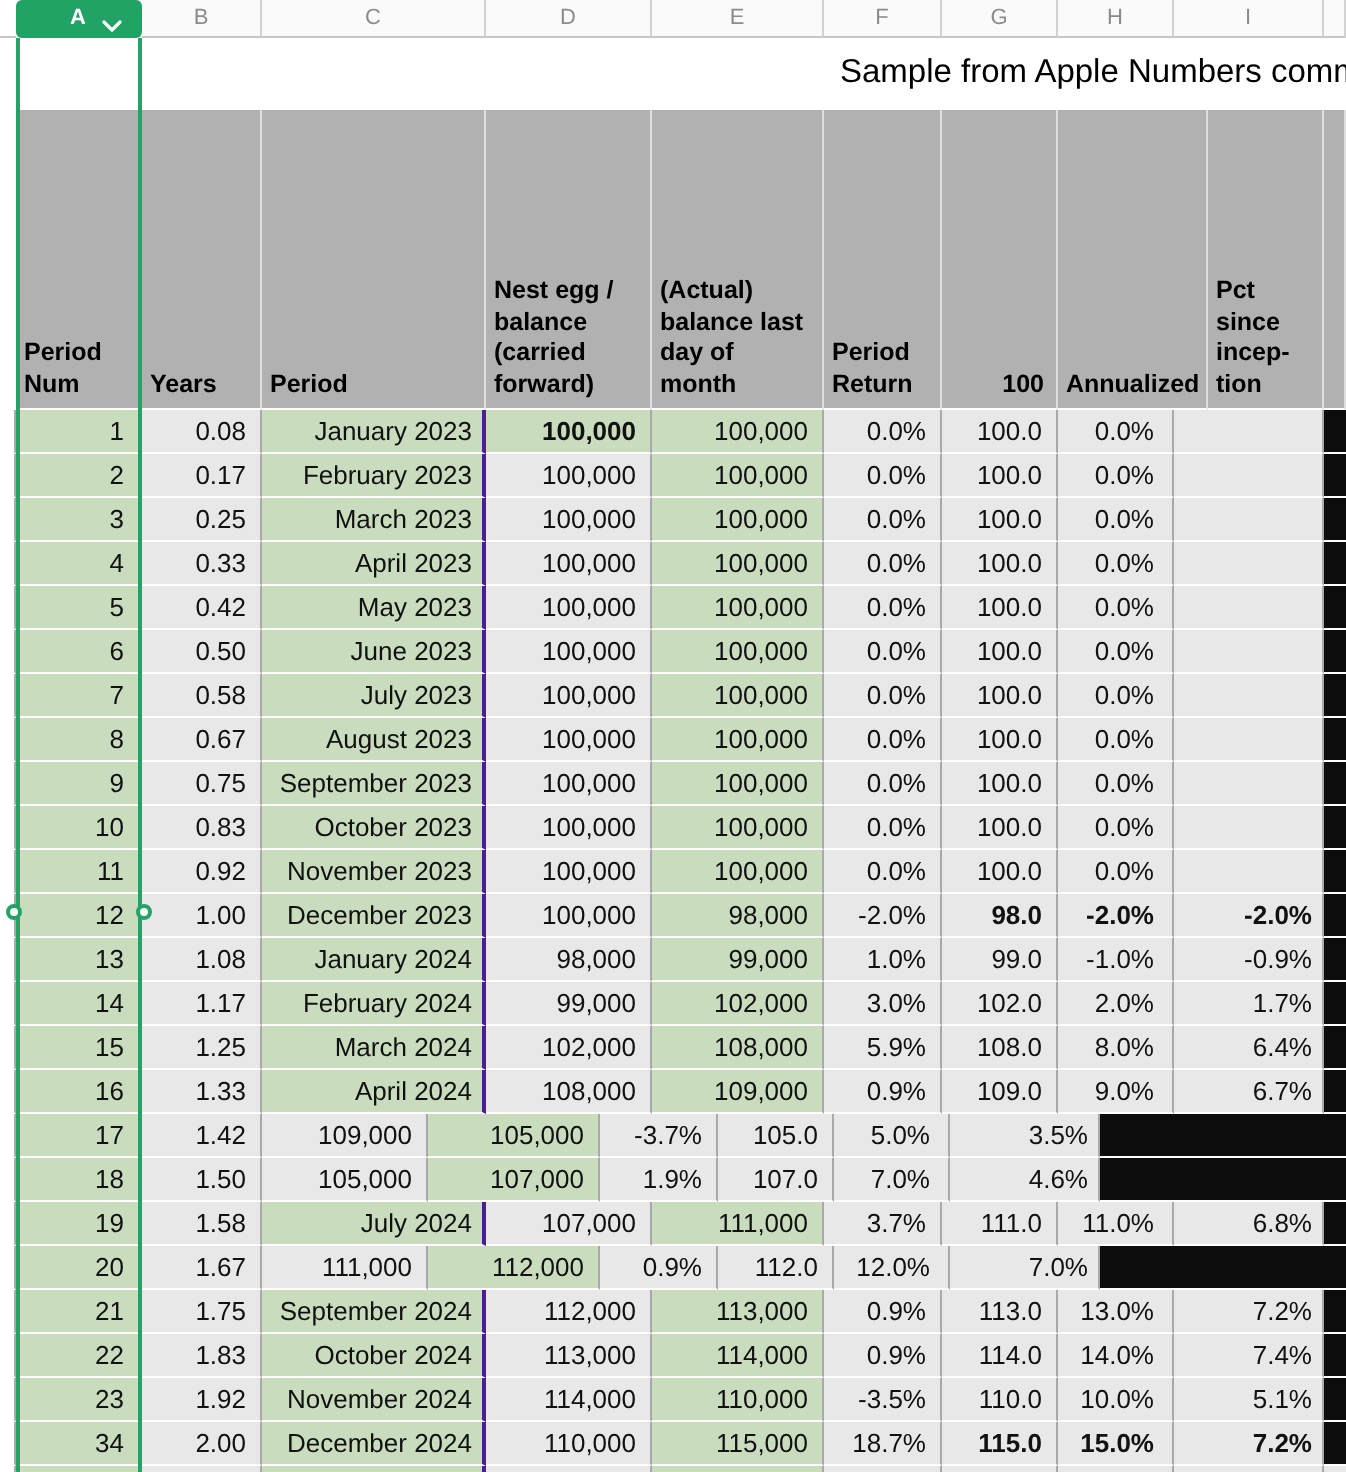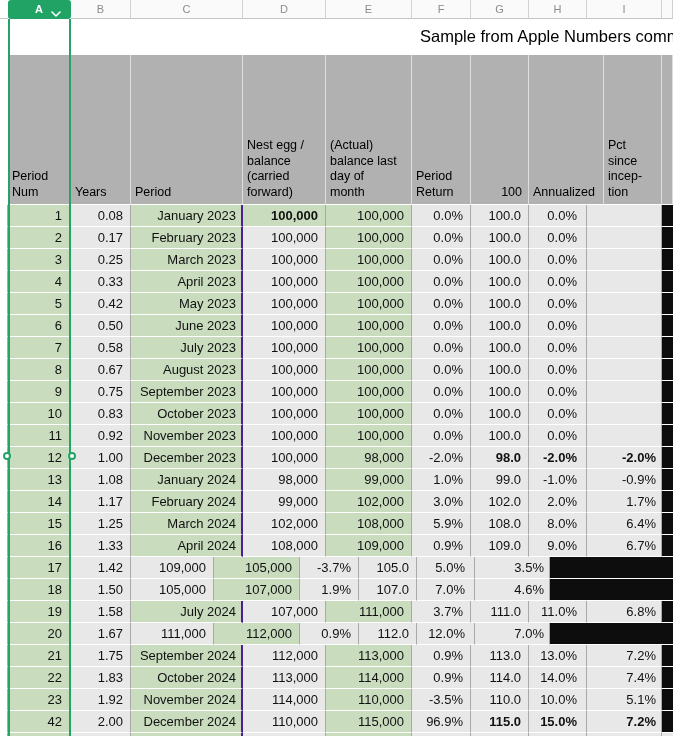--- a/index.html
+++ b/index.html
@@ -44,21 +44,21 @@
     position: absolute; left: 420px; top: 8px;
     font-size: 16.5px; color: #000; white-space: nowrap;
   }
 
   
   .header-block { display: flex; height: 150px; }
   .hc {
     background: #b1b1b1;
     border-right: 1px solid #dedede;
     border-bottom: 1px solid #fff;
-    color: #000; font-weight: 400;
+    color: #000; font-weight: 700;
     font-size: 12.5px; line-height: 15.5px;
     display: flex; align-items: flex-end;
     padding: 0 3px 4px 4px;
     white-space: pre-line;
   }
   .hc.right { justify-content: flex-end; padding-right: 6px; }
   .hm { background: #fff; border: none; }
 
   
   .row { display: flex; height: 22px; }
@@ -482,26 +482,26 @@
       <div class="c w-e bg-green">110,000</div>
       <div class="c w-f bg-gray">-3.5%</div>
       <div class="c w-g bg-gray">110.0</div>
       <div class="c w-h col-h bg-gray">10.0%</div>
       <div class="c w-i col-i bg-gray">5.1%</div>
       <div class="c w-j col-j"></div>
     </div>
 
     <div class="row">
       <div class="c w-m"></div>
-      <div class="c w-a col-a bg-green">42</div>
+      <div class="c w-a col-a bg-green">34</div>
       <div class="c w-b bg-gray">2.00</div>
       <div class="c w-c col-c bg-green">December 2024</div>
       <div class="c w-d bg-gray">110,000</div>
       <div class="c w-e bg-green">115,000</div>
-      <div class="c w-f bg-gray">96.9%</div>
+      <div class="c w-f bg-gray">18.7%</div>
       <div class="c w-g bg-gray bold">115.0</div>
       <div class="c w-h col-h bg-gray bold">15.0%</div>
       <div class="c w-i col-i bg-gray bold">7.2%</div>
       <div class="c w-j col-j"></div>
     </div>
   </div>
 
   <div class="row sliver">
     <div class="c w-m"></div>
     <div class="c w-a col-a bg-green"></div>

